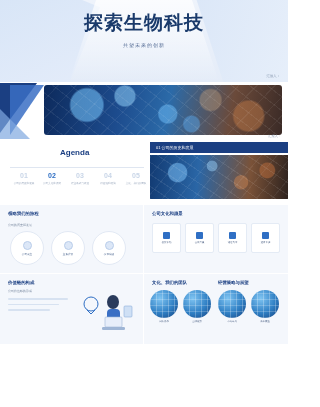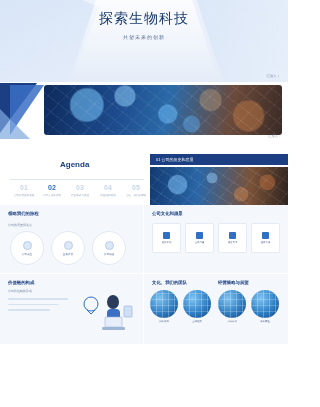--- a/index.html
+++ b/index.html
@@ -28,21 +28,21 @@
     transform: rotate(-18deg); opacity: .85;
   }
   .s1 .wedge {
     position: absolute; left: 50%; top: 0; width: 150px; height: 82px;
     margin-left: -75px;
     background: linear-gradient(180deg,rgba(255,255,255,.75),rgba(255,255,255,0));
     clip-path: polygon(18% 0, 82% 0, 100% 100%, 0 100%);
   }
   .s1 h1 {
     position: relative; text-align: center; margin-top: 10px;
-    font-size: 14px; font-weight: 400; color: #1a3a6b; letter-spacing: 1px;
+    font-size: 19px; font-weight: 700; color: #1a3a6b; letter-spacing: 1px;
   }
   .s1 h2 {
     position: relative; text-align: center; margin-top: 3px;
     font-size: 12px; font-weight: 700; color: #1a3a6b; letter-spacing: 2px;
   }
   .s1 .sub {
     position: relative; text-align: center; margin-top: 6px;
     font-size: 5px; color: #5a7198; letter-spacing: 1px;
   }
   .s1 .pres {
@@ -86,21 +86,21 @@
     background:
       repeating-linear-gradient(38deg, rgba(255,255,255,.07) 0 1px, rgba(0,0,0,0) 1px 11px),
       repeating-linear-gradient(-46deg, rgba(255,255,255,.06) 0 1px, rgba(0,0,0,0) 1px 13px);
   }
   .s2 .pres2 {
     position: absolute; right: 7px; bottom: 1px; font-size: 3.2px; color: #8c9bb2;
   }
 
   
   .s3 {
-    position: absolute; left: 0; top: 152px; width: 288px; height: 64px;
+    position: absolute; left: 0; top: 140px; width: 288px; height: 64px;
     background: #ffffff;
   }
   .s3 .title {
     position: absolute; left: 60px; top: 8px;
     font-size: 8px; font-weight: 700; color: #1b3f82;
   }
   .s3 .hr {
     position: absolute; left: 10px; top: 27px; width: 134px; height: 1px;
     background: #dfe6f1;
   }

